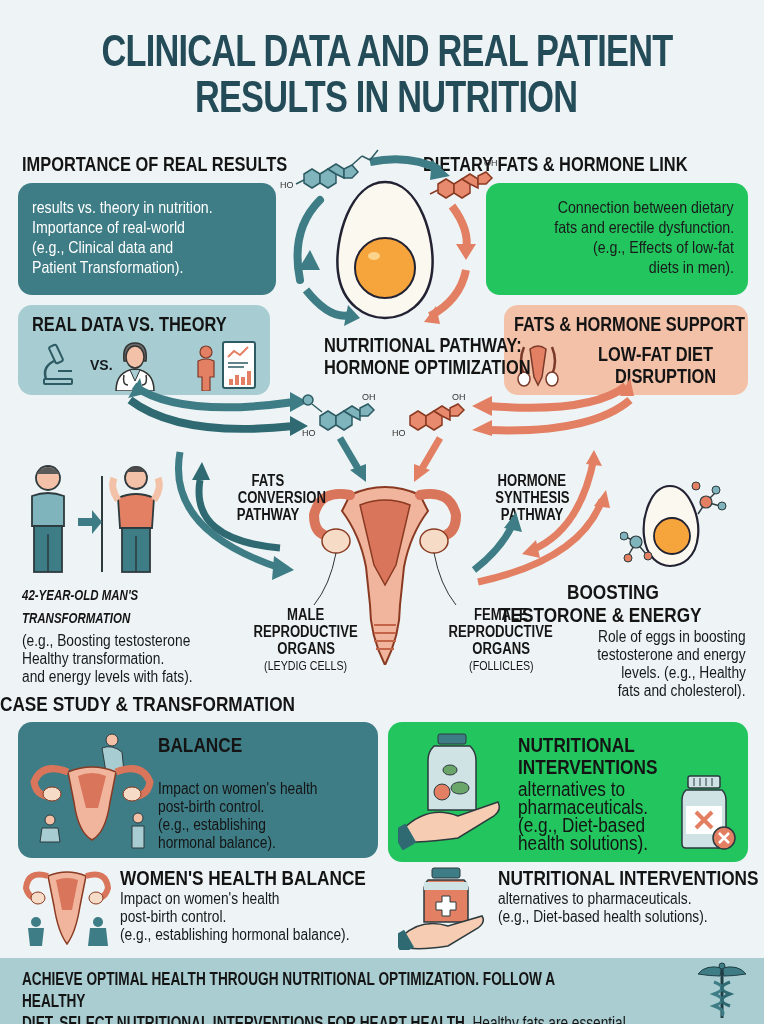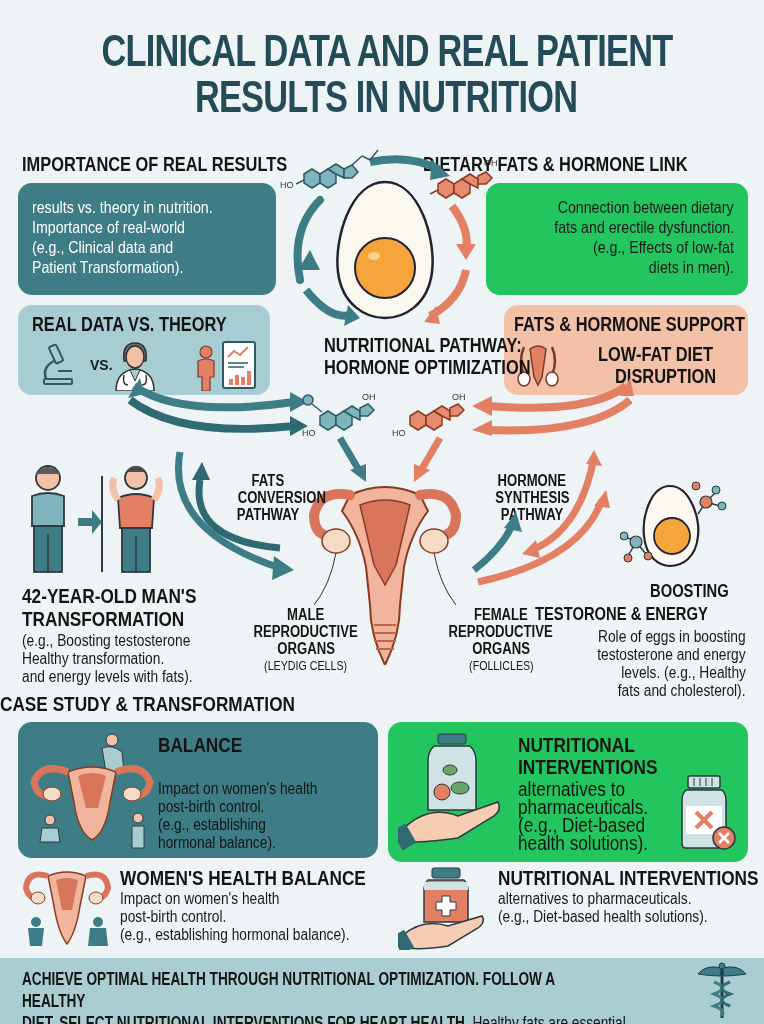--- a/index.html
+++ b/index.html
@@ -276,21 +276,21 @@
 
   <circle cx="122" cy="18" r="11" fill="#f3c1a8" stroke="#2d3a3e" stroke-width="1.8"></circle>
   <path d="M112 12 Q122 0 132 12" fill="#4a4a4a"></path>
   <path d="M104 38 Q122 30 140 38 L138 68 L106 68 Z" fill="#e37f63" stroke="#2d3a3e" stroke-width="1.8"></path>
   <path d="M104 40 Q96 28 100 18" fill="none" stroke="#f3c1a8" stroke-width="7"></path>
   <path d="M140 40 Q148 28 144 18" fill="none" stroke="#f3c1a8" stroke-width="7"></path>
   <rect x="108" y="68" width="28" height="44" fill="#3e7d86" stroke="#2d3a3e" stroke-width="1.8"></rect>
   <line x1="122" y1="76" x2="122" y2="112" stroke="#2d3a3e" stroke-width="1.5"></line>
 </svg>
 
-<div class="abs heading" style="left:22px; top:584px; line-height:23px; font-size:21px;">
+<div class="abs heading" style="left:22px; top:584px; line-height:23px; font-size:14px;font-style:italic;">
   <div><span>42-YEAR-OLD MAN'S</span></div>
   <div><span>TRANSFORMATION</span></div>
 </div>
 <div class="abs body-text" style="left:22px; top:632px; line-height:18px; font-size:16px;">
   <div><span class="sq">(e.g., Boosting testosterone</span></div>
   <div><span class="sq">Healthy transformation.</span></div>
   <div><span class="sq">and energy levels with fats).</span></div>
 </div>
 
 <svg class="abs" style="left:620px; top:478px;" width="120" height="100" viewBox="0 0 120 100">
@@ -306,21 +306,21 @@
   </g>
   <circle cx="86" cy="24" r="6" fill="#e37f63" stroke="#2d3a3e" stroke-width="1.2"></circle>
   <circle cx="96" cy="12" r="4" fill="#7fb4bc" stroke="#2d3a3e"></circle>
   <circle cx="102" cy="28" r="4" fill="#7fb4bc" stroke="#2d3a3e"></circle>
   <circle cx="76" cy="8" r="4" fill="#e37f63" stroke="#2d3a3e"></circle>
   <circle cx="16" cy="64" r="6" fill="#7fb4bc" stroke="#2d3a3e" stroke-width="1.2"></circle>
   <circle cx="4" cy="58" r="4" fill="#7fb4bc" stroke="#2d3a3e"></circle>
   <circle cx="8" cy="80" r="4" fill="#e37f63" stroke="#2d3a3e"></circle>
   <circle cx="28" cy="78" r="4" fill="#e37f63" stroke="#2d3a3e"></circle>
 </svg>
-<div class="abs heading" style="right:18px; top:580px; text-align:right; line-height:23px; font-size:18px;">
+<div class="abs heading" style="right:18px; top:580px; text-align:center; line-height:23px; font-size:21px;">
   <div><span class="sq-r">BOOSTING</span></div>
   <div><span class="sq-r">TESTORONE &amp; ENERGY</span></div>
 </div>
 <div class="abs body-text" style="right:18px; top:628px; text-align:right; line-height:18px; font-size:16px;">
   <div><span class="sq-r">Role of eggs in boosting</span></div>
   <div><span class="sq-r">testosterone and energy</span></div>
   <div><span class="sq-r">levels. (e.g., Healthy</span></div>
   <div><span class="sq-r">fats and cholesterol).</span></div>
 </div>
 

